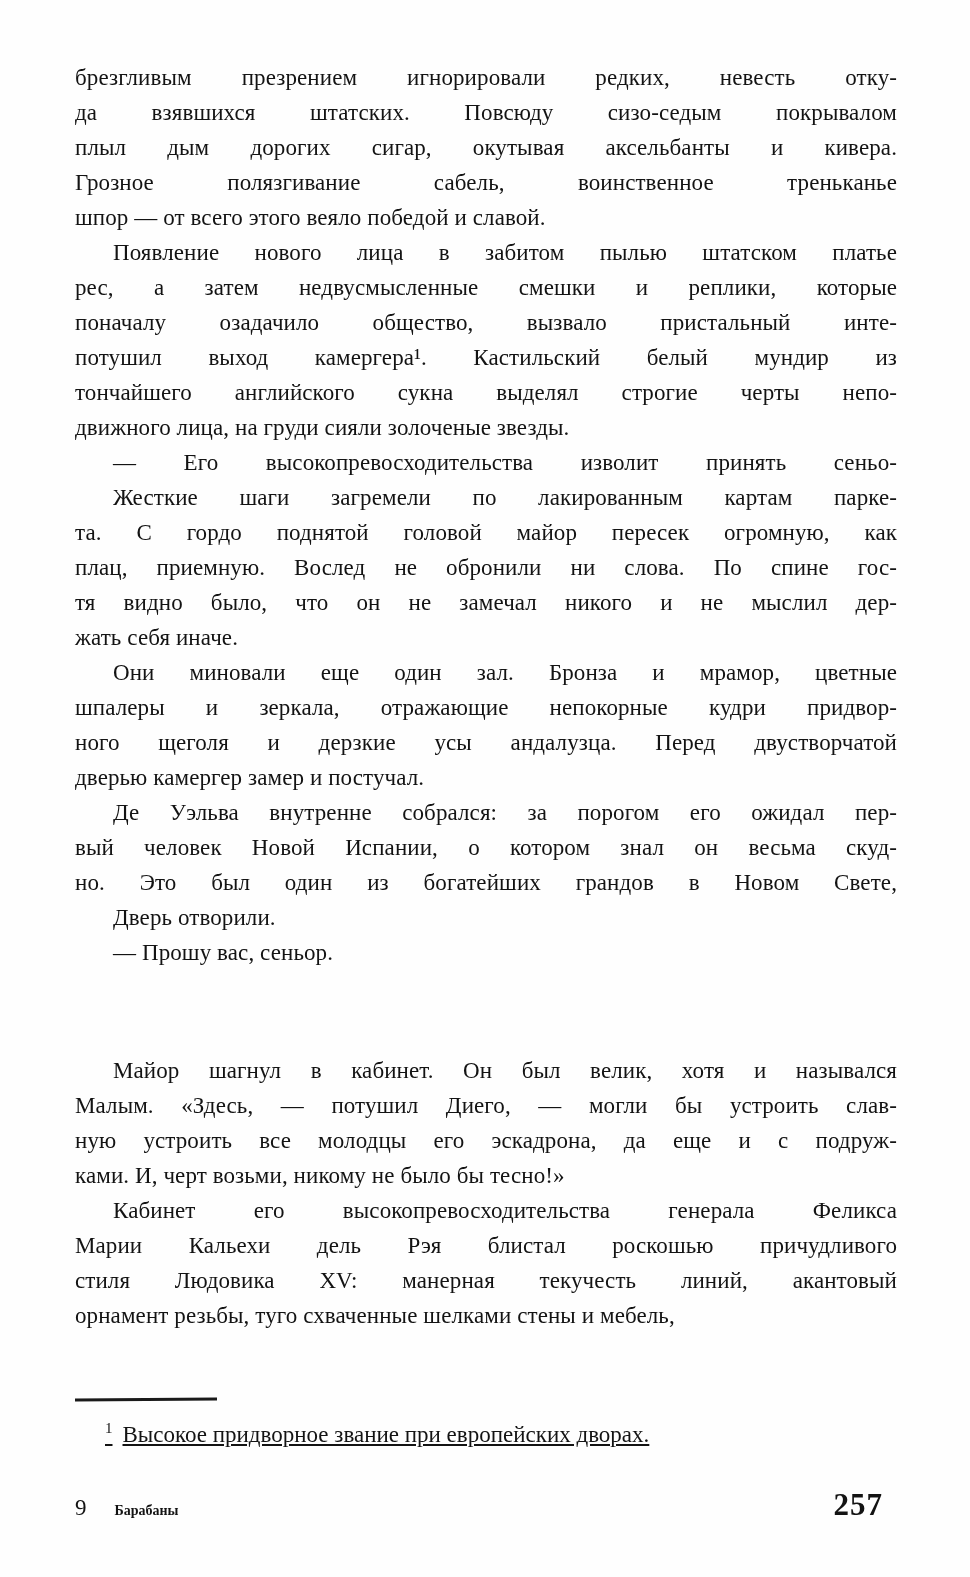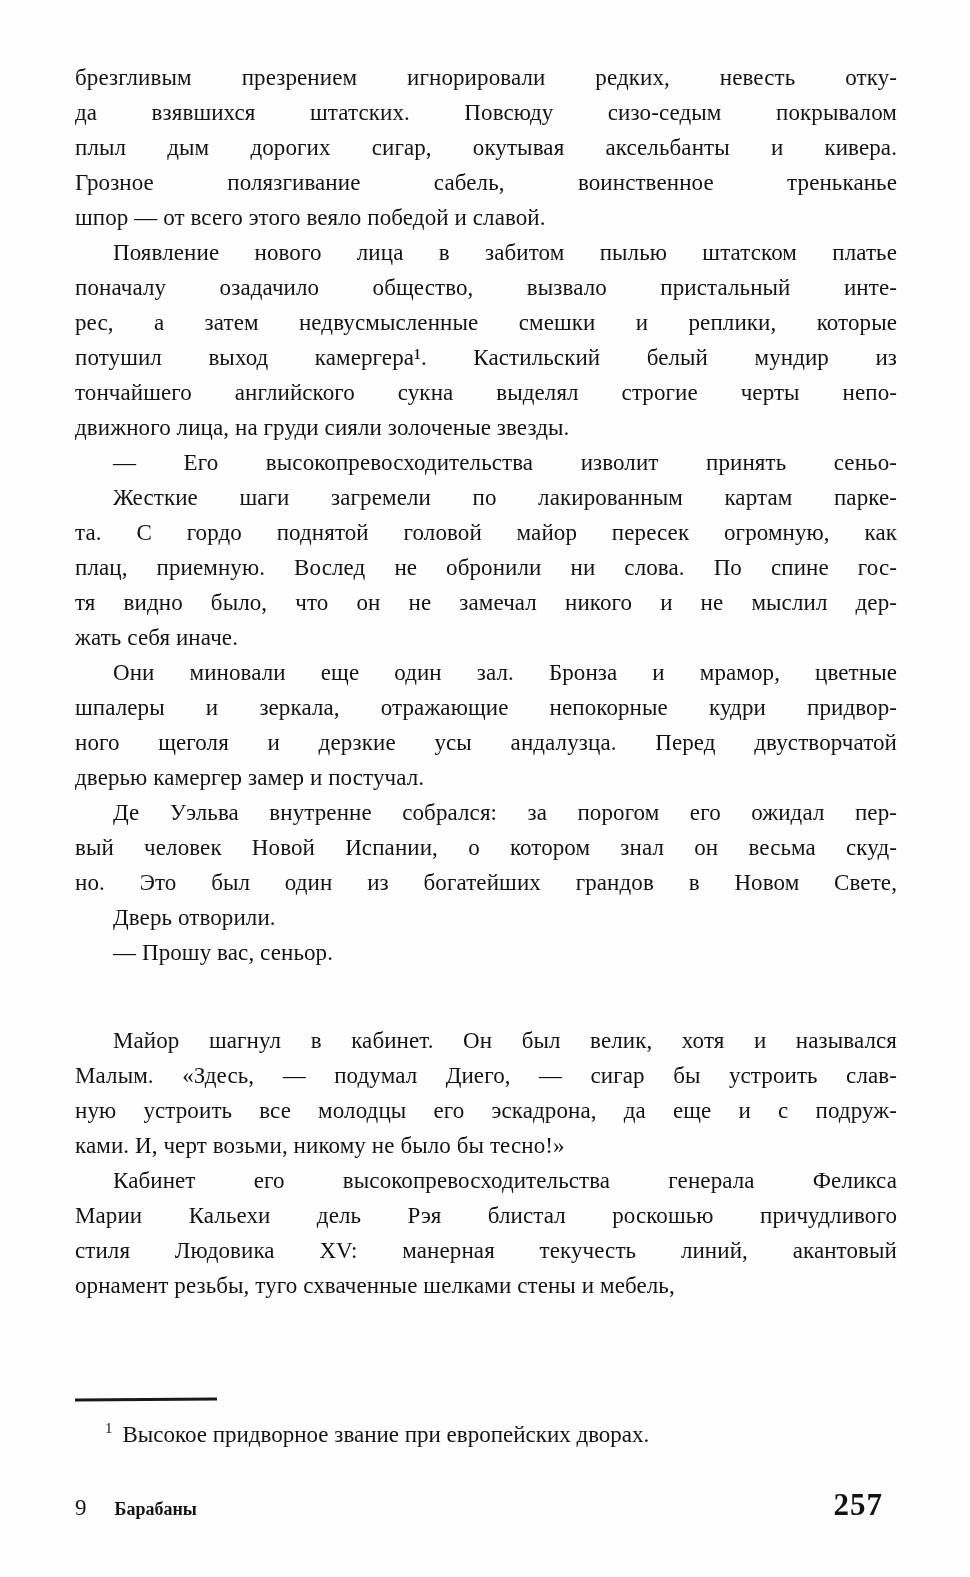--- a/index.html
+++ b/index.html
@@ -19,21 +19,21 @@
     position: absolute;
     inset: 0;
   }
   .text-block {
     position: absolute;
     top: 60px;
     left: 75px;
     width: 822px;
   }
   .section + .section {
-    margin-top: 53px;
+    margin-top: 83px;
   }
   .line {
     font-size: 23px;
     line-height: 35px;
     height: 35px;
     white-space: nowrap;
     text-align: justify;
     text-align-last: justify;
     letter-spacing: 0.1px;
   }
@@ -53,20 +53,21 @@
     width: 142px;
     height: 3px;
     background: #1a1a1a;
     transform: rotate(-0.4deg);
   }
   .footnote-line {
     margin-top: 12px;
     padding-left: 30px;
     font-size: 23px;
     line-height: 30px;
+    text-decoration: underline;
   }
   .footnote-line sup {
     font-size: 15px;
     margin-right: 10px;
   }
   .page-footer {
     position: absolute;
     top: 1487px;
     left: 75px;
     right: 75px;
@@ -79,21 +80,21 @@
     font-size: 23px;
     line-height: 26px;
   }
   .signature .sig-num {
     display: inline-block;
     margin-right: 28px;
   }
   .signature .sig-title {
     display: inline-block;
     font-weight: bold;
-    font-size: 18px;
+    font-size: 14px;
   }
   .page-number {
     position: absolute;
     left: 0;
     right: 0;
     top: 0;
     text-align: right;
     transform: translateX(-12px);
     font-size: 31px;
     font-weight: bold;
@@ -109,22 +110,22 @@
       <div class="section">
         <div class="para">
           <div class="line first">брезгливым презрением игнорировали редких, невесть отку-</div>
           <div class="line">да взявшихся штатских. Повсюду сизо-седым покрывалом</div>
           <div class="line">плыл дым дорогих сигар, окутывая аксельбанты и кивера.</div>
           <div class="line">Грозное полязгивание сабель, воинственное треньканье</div>
           <div class="line last">шпор — от всего этого веяло победой и славой.</div>
         </div>
         <div class="para indent">
           <div class="line first">Появление нового лица в забитом пылью штатском платье</div>
+          <div class="line">рес, а затем недвусмысленные смешки и реплики, которые</div>
           <div class="line">поначалу озадачило общество, вызвало пристальный инте-</div>
-          <div class="line">рес, а затем недвусмысленные смешки и реплики, которые</div>
           <div class="line">потушил выход камергера¹. Кастильский белый мундир из</div>
           <div class="line">тончайшего английского сукна выделял строгие черты непо-</div>
           <div class="line last">движного лица, на груди сияли золоченые звезды.</div>
         </div>
         <div class="para indent">
           <div class="line first">— Его высокопревосходительства изволит принять сеньо-</div>
         </div>
         <div class="para indent">
           <div class="line first">Жесткие шаги загремели по лакированным картам парке-</div>
           <div class="line">та. С гордо поднятой головой майор пересек огромную, как</div>
@@ -146,21 +147,21 @@
         <div class="para indent">
           <div class="line first last">Дверь отворили.</div>
         </div>
         <div class="para indent">
           <div class="line first last">— Прошу вас, сеньор.</div>
         </div>
       </div>
       <div class="section">
         <div class="para indent">
           <div class="line first">Майор шагнул в кабинет. Он был велик, хотя и назывался</div>
-          <div class="line">Малым. «Здесь, — подумал Диего, — сигар бы устроить слав-</div>
+          <div class="line">Малым. «Здесь, — потушил Диего, — могли бы устроить слав-</div>
           <div class="line">ную устроить все молодцы его эскадрона, да еще и с подруж-</div>
           <div class="line last">ками. И, черт возьми, никому не было бы тесно!»</div>
         </div>
         <div class="para indent">
           <div class="line first">Кабинет его высокопревосходительства генерала Феликса</div>
           <div class="line">Марии Кальехи дель Рэя блистал роскошью причудливого</div>
           <div class="line">стиля Людовика XV: манерная текучесть линий, акантовый</div>
           <div class="line last">орнамент резьбы, туго схваченные шелками стены и мебель,</div>
         </div>
       </div>

